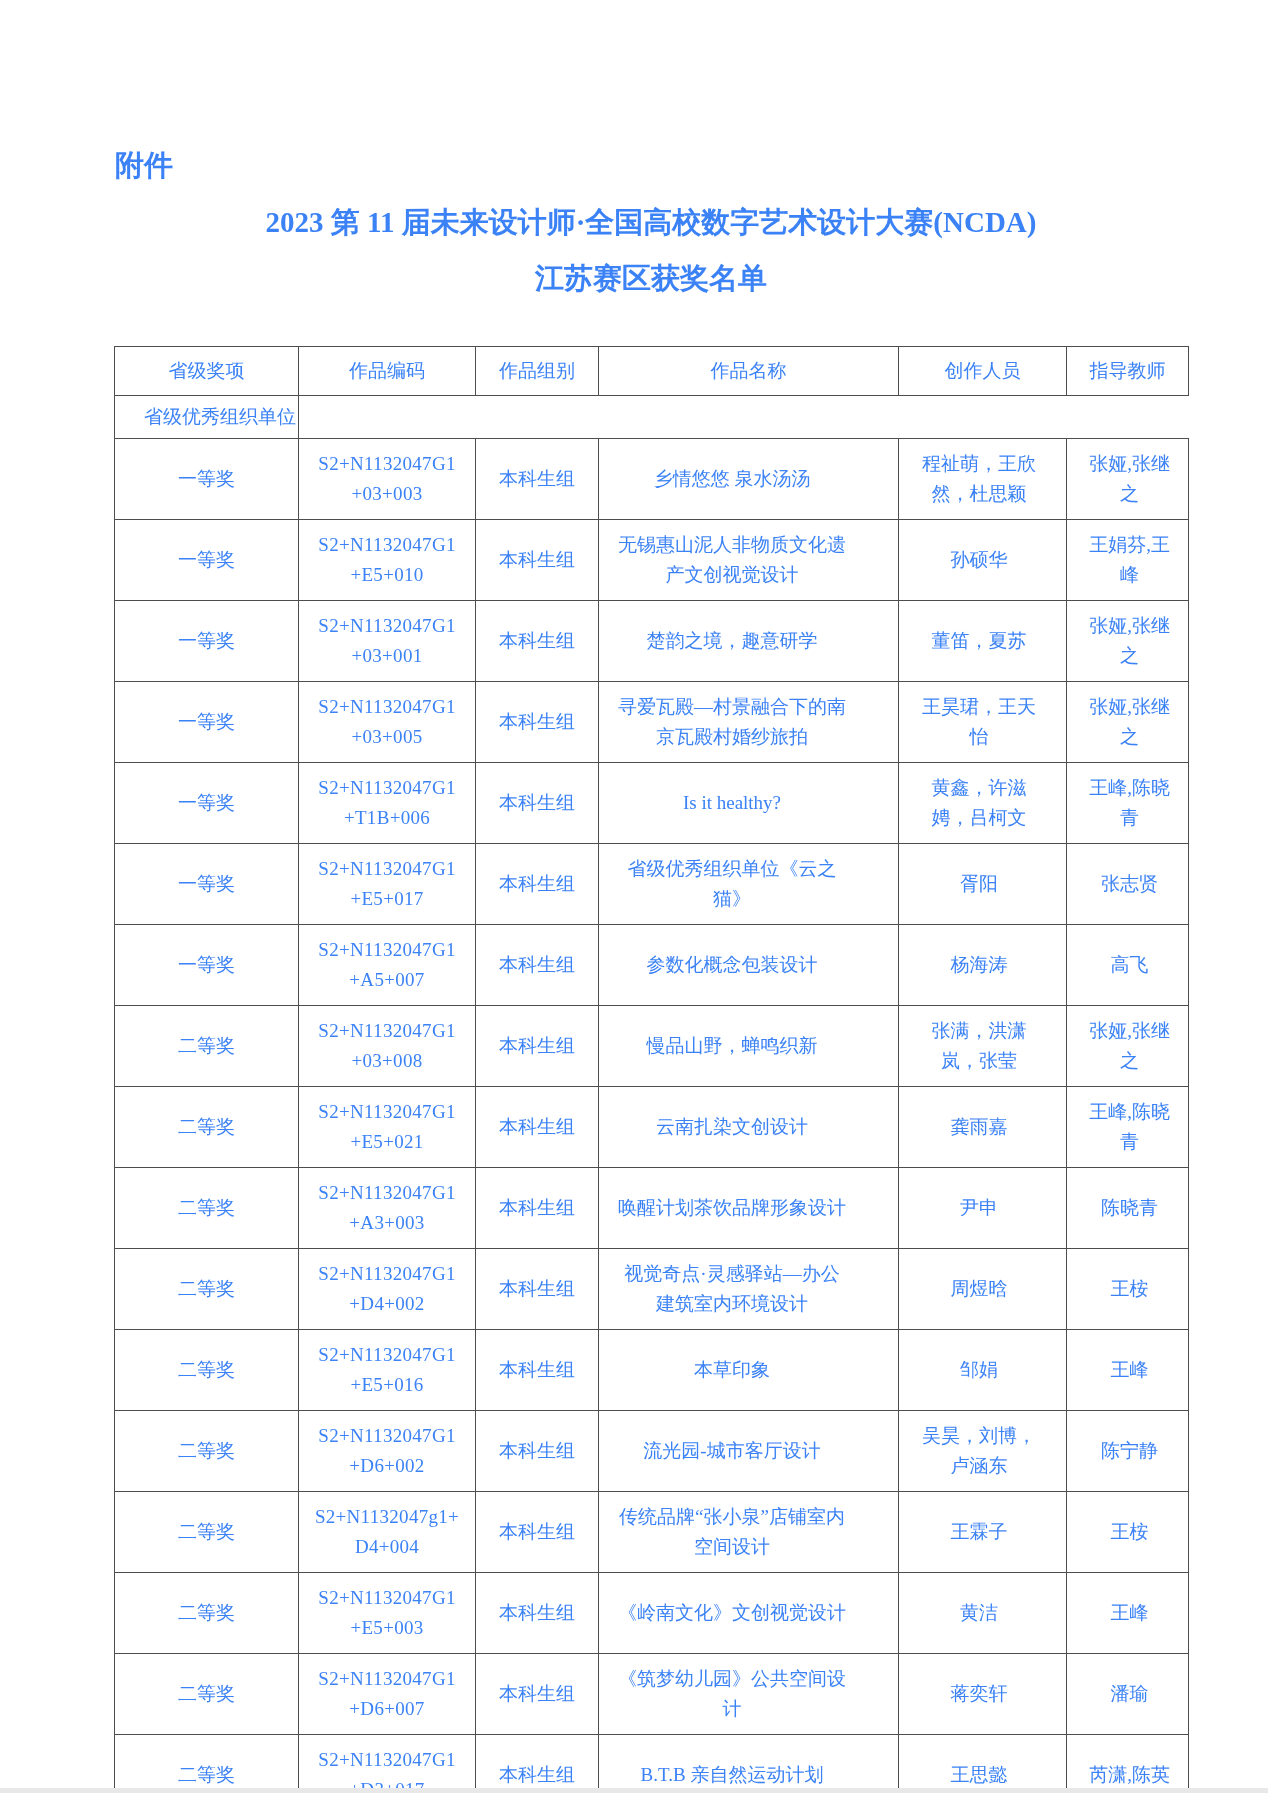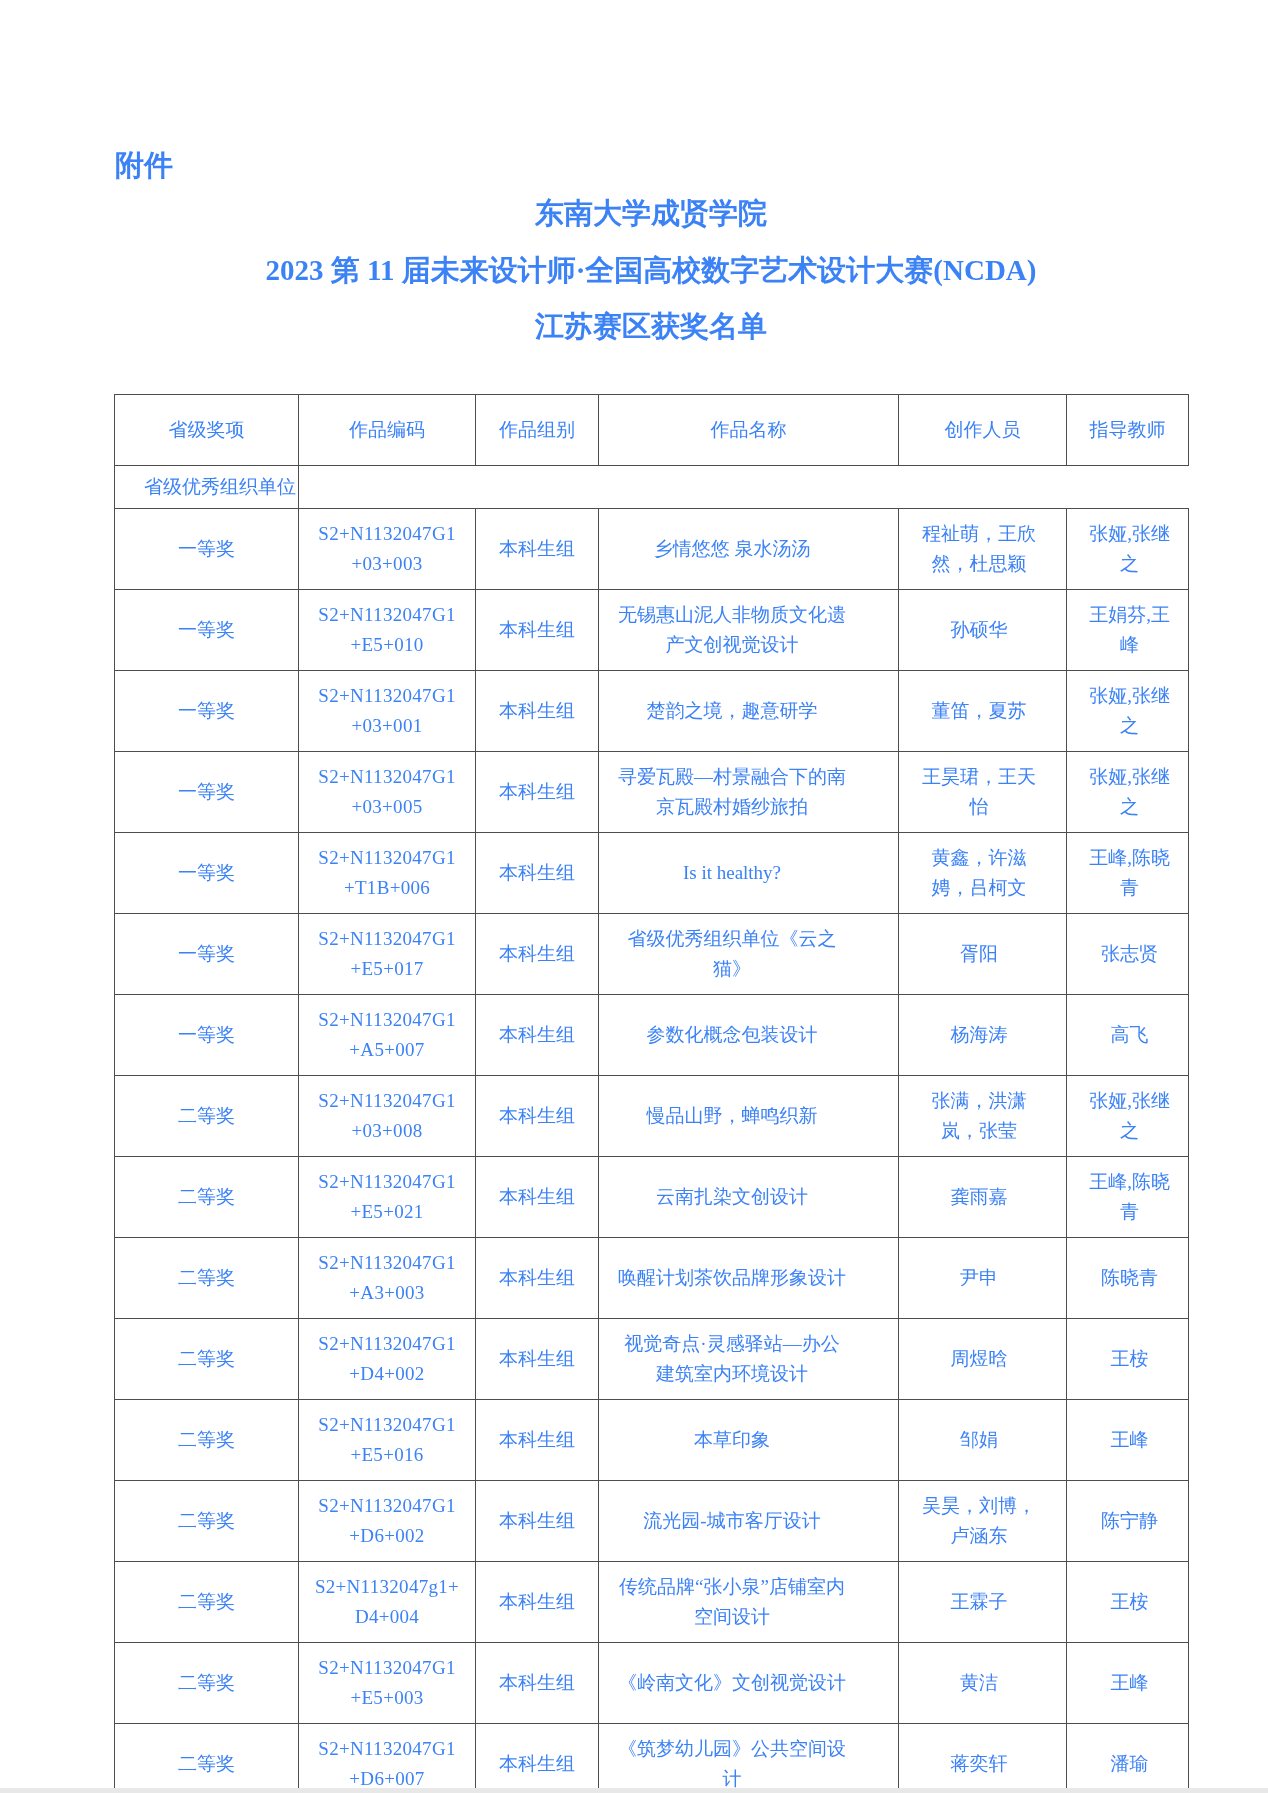--- a/index.html
+++ b/index.html
@@ -35,21 +35,21 @@
     border:1px solid #4d4d4d;
     font-size:19px;
     line-height:30px;
     vertical-align:middle;
     text-align:center;
     word-break:break-all;
     overflow-wrap:break-word;
   }
   table.awards th {
     font-weight:400;
-    padding:20px 2px;
+    padding:9px 2px;
     margin-top:40px;
   }
   td.c-award, td.c-group { padding:10px 2px; }
   td.c-code {
     padding:10px 14px;
     font-size:15px;
     letter-spacing:0.3px;
   }
   td.c-title    { text-align:left; padding:10px 50px 10px 17px; }
   td.c-creators { text-align:left; padding:10px 24px 10px 17px; }
@@ -64,21 +64,20 @@
     padding:6px 2px;
   }
 </style>
 </head>
 <body>
 
 <div class="page">
 
   <div class="attachment">附件</div>
 
-  <div class="title t1">东南大学成贤学院</div>
 
   <div class="title t2">2023 第 11 届未来设计师·全国高校数字艺术设计大赛(NCDA)</div>
 
   <div class="title t3">江苏赛区获奖名单</div>
 
   <table class="awards">
     <colgroup>
       <col style="width:184px">
       <col style="width:177px">
       <col style="width:123px">

